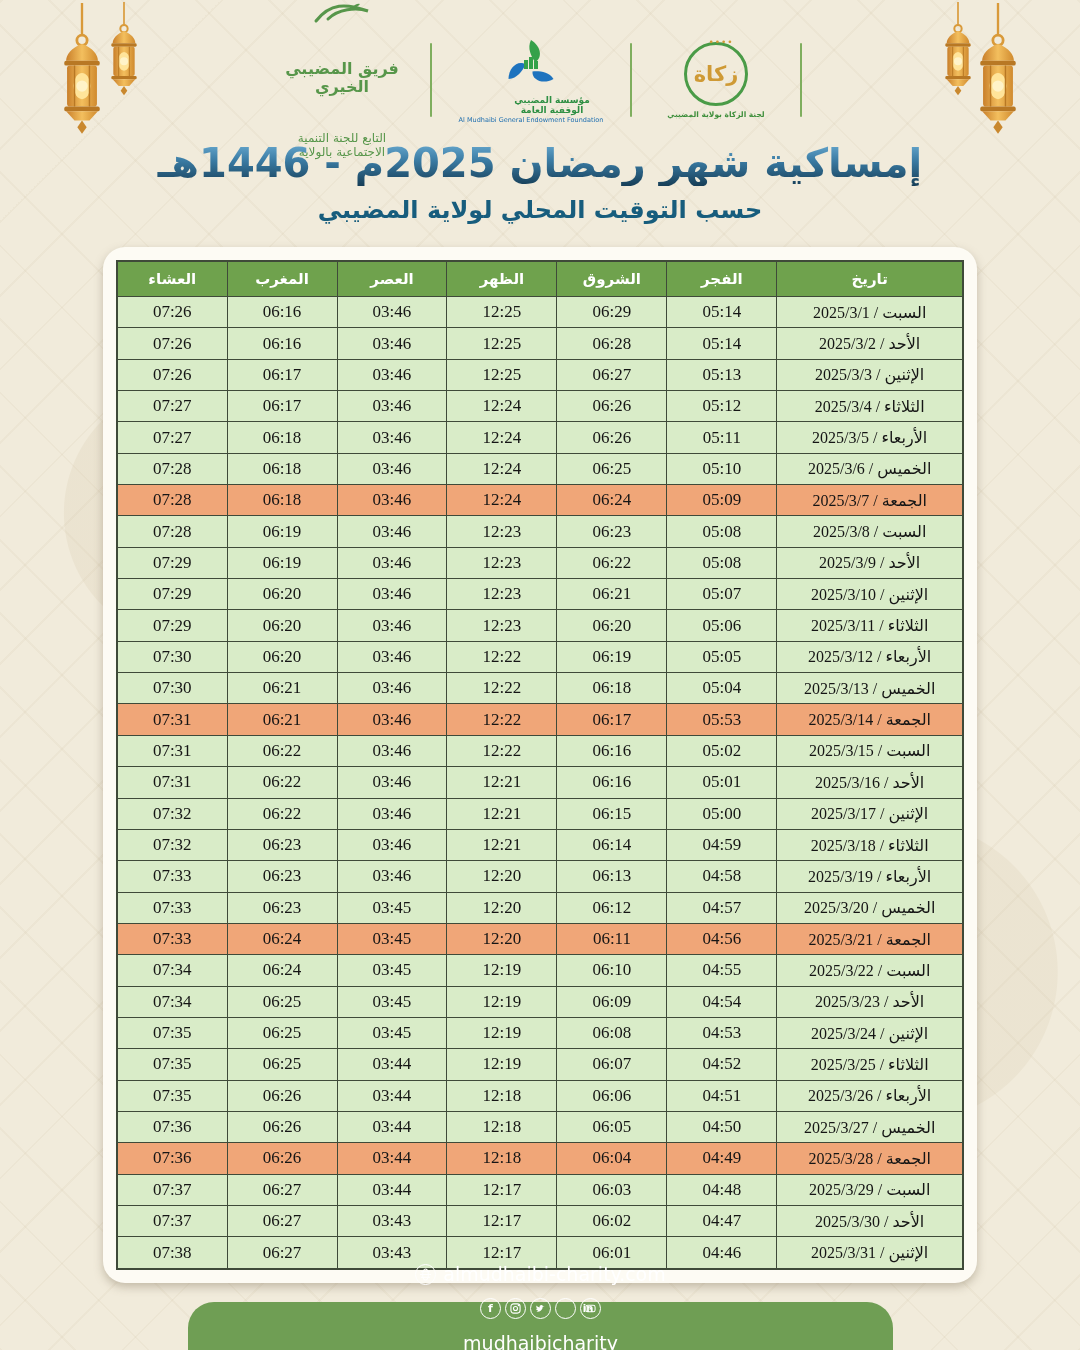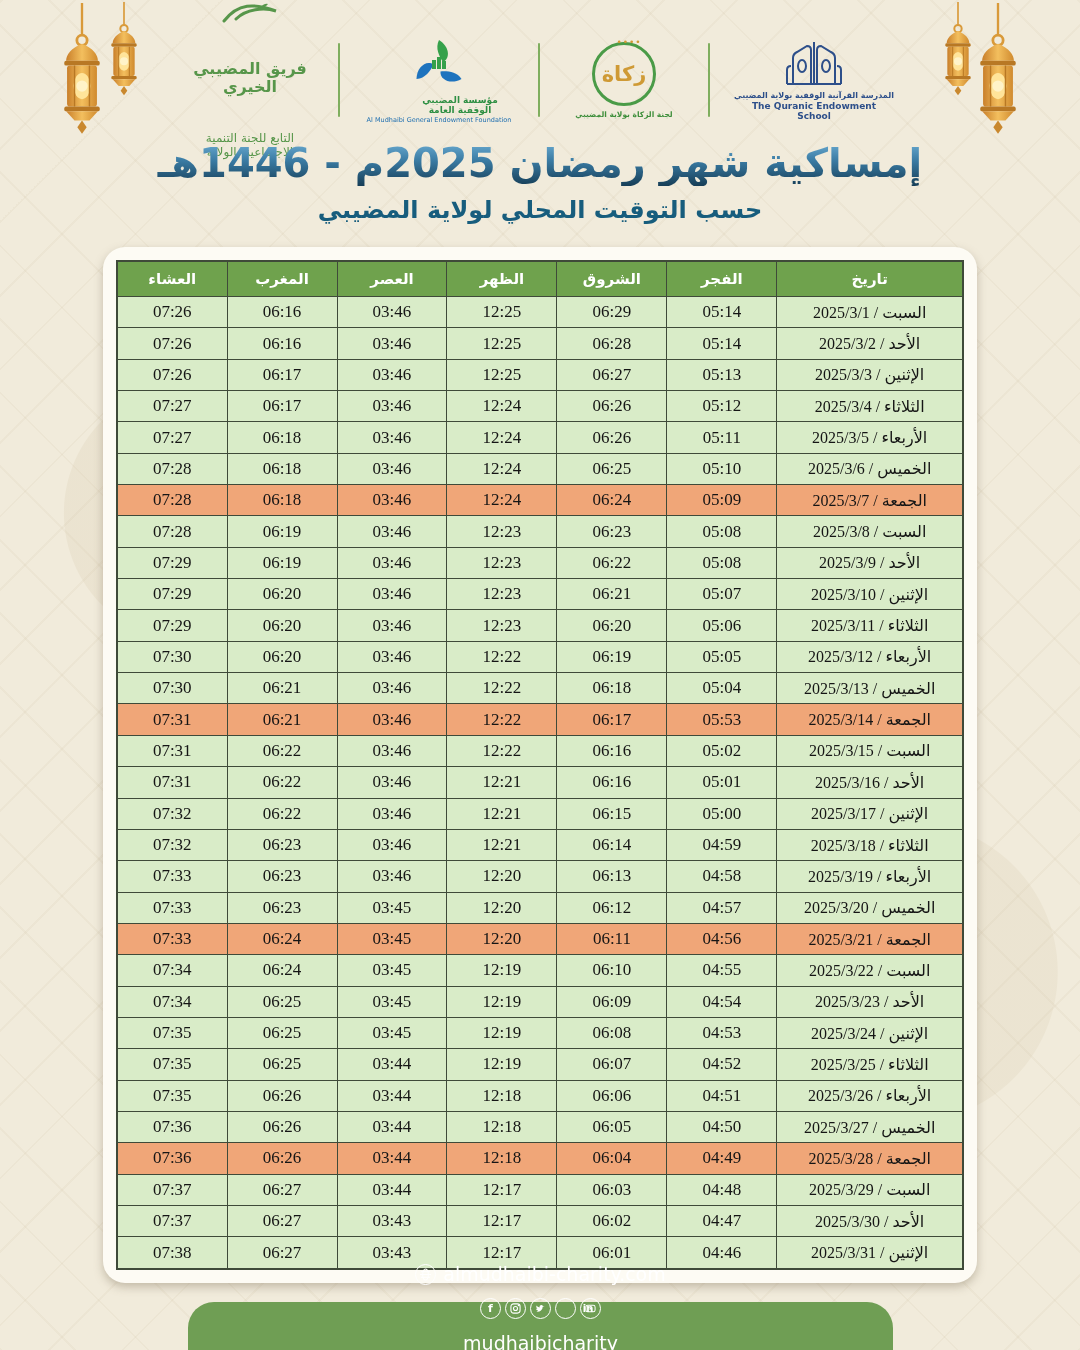--- a/index.html
+++ b/index.html
@@ -148,36 +148,20 @@
   <div class="logo logo-zakat">
     <div class="ring">
       <span class="wheat">••••</span>
       <span class="zword">زكاة</span>
     </div>
     <div class="ar main">لجنة الزكاة بولاية المضيبي</div>
   </div>
 
   <div class="divider"></div>
 
-  <div class="logo logo-school">
-    <svg width="62" height="48" viewBox="0 0 62 48">
-      <g fill="none" stroke="#2d4f8a" stroke-width="2">
-        <path d="M28 44 L28 10 Q28 6 24 6 L14 12 Q10 14 10 18 L10 44 Z"></path>
-        <path d="M34 44 L34 10 Q34 6 38 6 L48 12 Q52 14 52 18 L52 44 Z"></path>
-        <line x1="31" y1="2" x2="31" y2="44"></line>
-        <ellipse cx="19" cy="26" rx="4" ry="6"></ellipse>
-        <ellipse cx="43" cy="26" rx="4" ry="6"></ellipse>
-        <line x1="4" y1="44" x2="58" y2="44"></line>
-        <path d="M4 44 L4 30 Q4 26 8 26"></path>
-        <path d="M58 44 L58 30 Q58 26 54 26"></path>
-      </g>
-    </svg>
-    <div class="ar main">المدرسة القرآنية الوقفية بولاية المضيبي</div>
-    <div class="sub">The Quranic Endowment School</div>
-  </div>
 
 </div>
 
 <div class="title">إمساكية شهر رمضان 2025م - 1446هـ</div>
 <div class="subtitle">حسب التوقيت المحلي لولاية المضيبي</div>
 
 <div class="card">
   <table>
     <colgroup>
       <col class="c-date">

